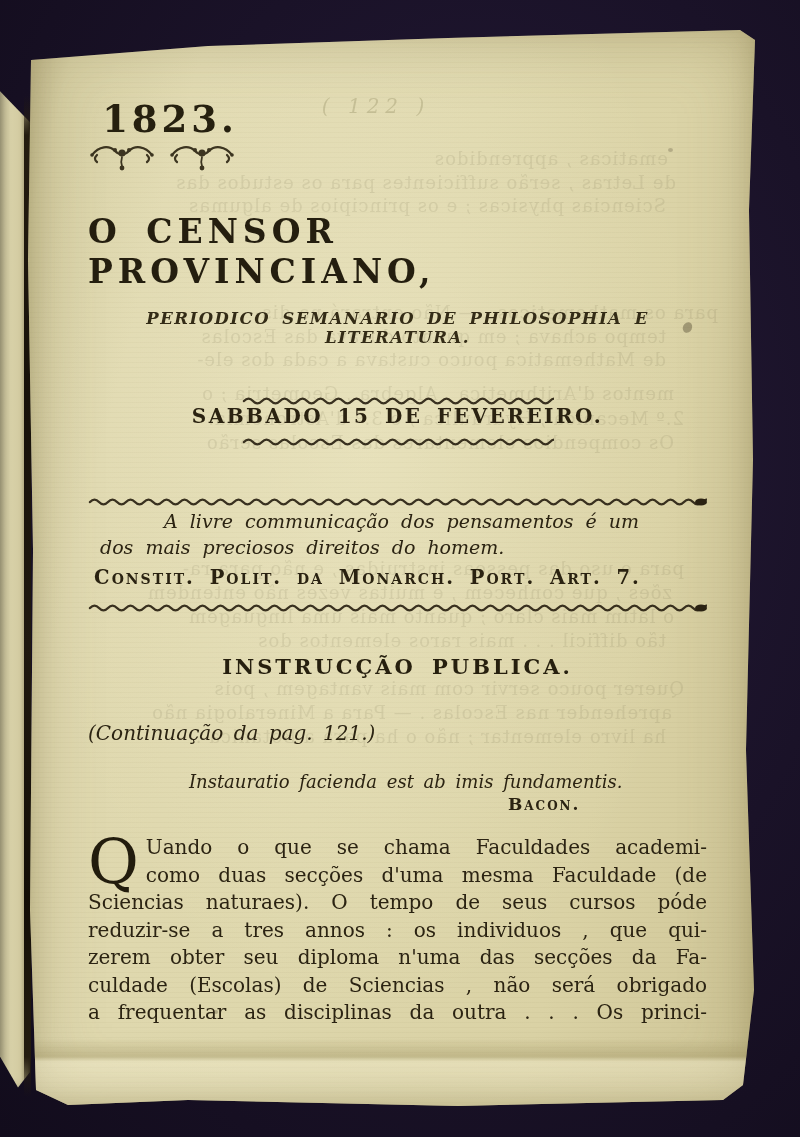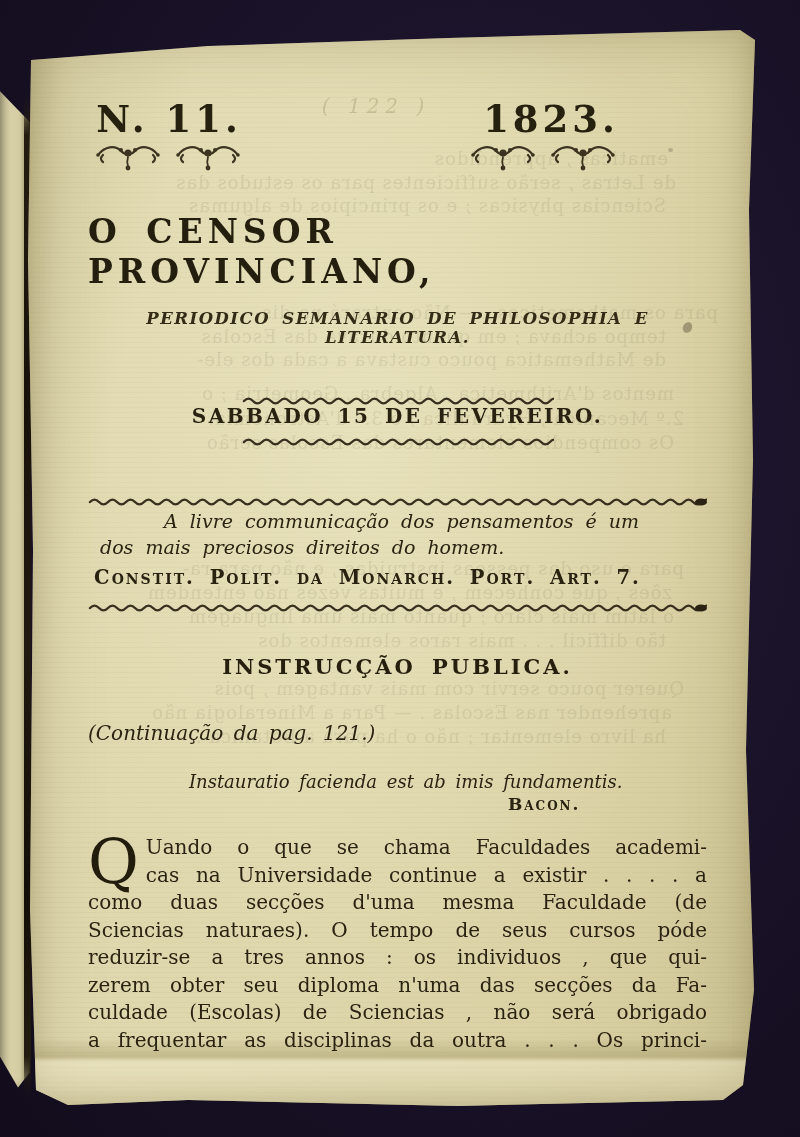--- a/index.html
+++ b/index.html
@@ -179,27 +179,20 @@
       <div class="ghost g13">Querer pouco servir com mais vantagem , pois</div>
       <div class="ghost g14">aprehender nas Escolas . — Para a Mineralogia não</div>
       <div class="ghost g15">ha livro elementar ; não o ha para a Botanica .</div>
     </div>
 
     <div class="pagenum-ghost">( 122 )</div>
 
     <div class="content">
 
       <div class="masthead">
-        <div class="mast-col left">
-          <div class="issue">N. 11.</div>
-          <svg class="flourish" width="150" height="30" viewBox="0 0 150 30">
-              <use href="#fleuron-unit"></use>
-              <use href="#fleuron-unit" x="80"></use>
-            </svg>
-        </div>
         <div class="mast-col right">
           <div class="year">1823.</div>
           <svg class="flourish" width="150" height="30" viewBox="0 0 150 30">
               <use href="#fleuron-unit"></use>
               <use href="#fleuron-unit" x="80"></use>
             </svg>
         </div>
       </div>
 
       <h1 class="title">O CENSOR PROVINCIANO,</h1>
@@ -233,21 +226,20 @@
       <div class="continuation">(Continuação da pag. 121.)</div>
 
       <div class="motto-wrap">
         <div class="motto">Instauratio facienda est ab imis fundamentis.</div>
         <div class="motto-author">Bacon.</div>
       </div>
 
       <div class="body-text">
         <span class="dropcap">Q</span>
         <div class="bline">Uando o que se chama Faculdades academi-</div>
-        <div class="bline">cas na Universidade continue a existir . . . . a</div>
         <div class="bline">como duas secções d'uma mesma Faculdade (de</div>
         <div class="bline">Sciencias naturaes). O tempo de seus cursos póde</div>
         <div class="bline">reduzir-se a tres annos : os individuos , que qui-</div>
         <div class="bline">zerem obter seu diploma n'uma das secções da Fa-</div>
         <div class="bline">culdade (Escolas) de Sciencias , não será obrigado</div>
         <div class="bline">a frequentar as disciplinas da outra . . . Os princi-</div>
       </div>
 
     </div>
 

